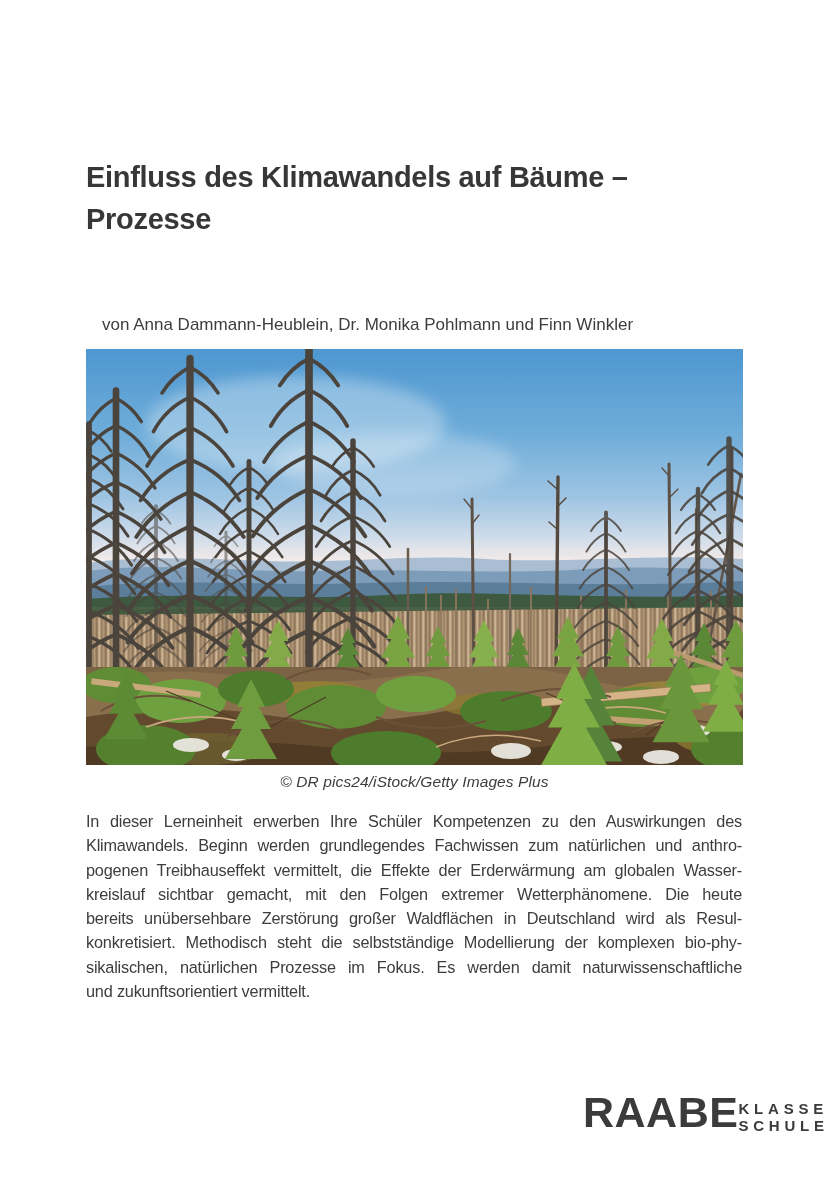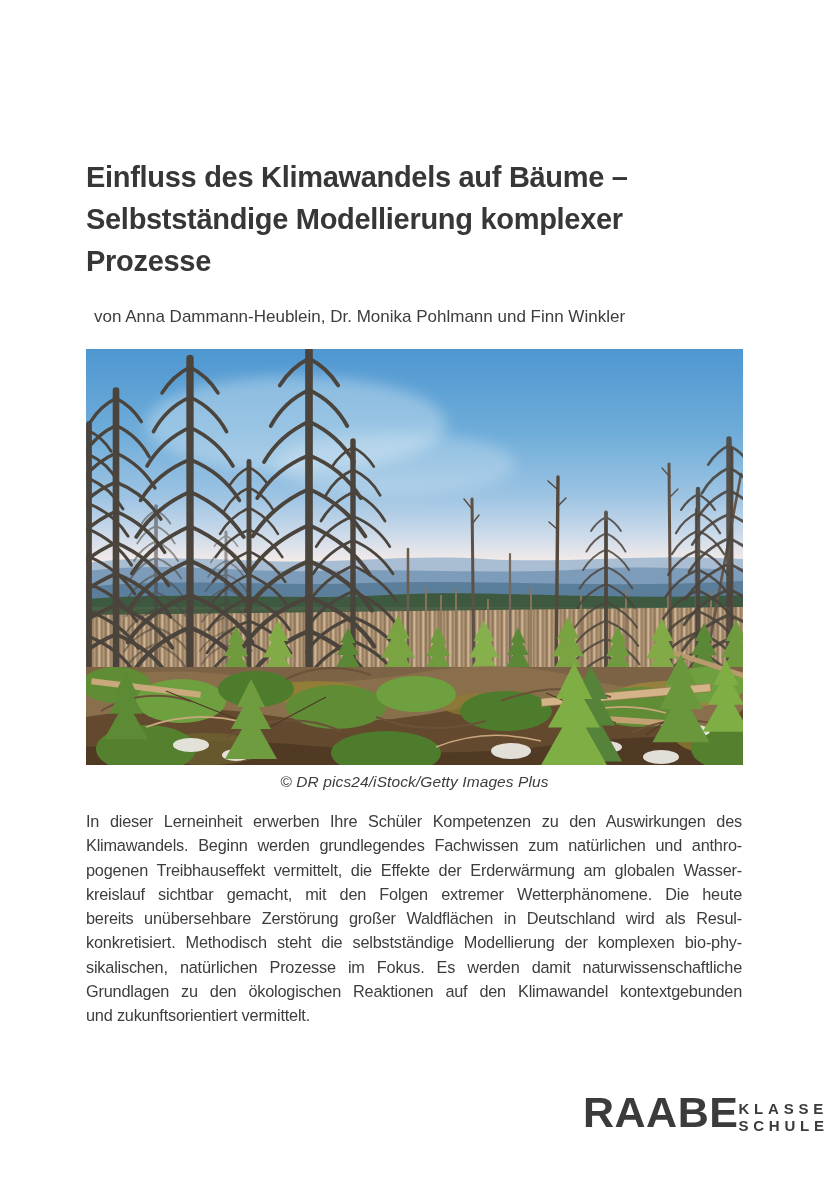--- a/index.html
+++ b/index.html
@@ -5,21 +5,21 @@
   html,body{margin:0;padding:0;background:#ffffff;}
   .page{
     position:relative;width:839px;height:1197px;background:#fff;overflow:hidden;
     font-family:"Liberation Sans",sans-serif;color:#3f3f3f;
   }
   .title{
     position:absolute;left:86px;top:156px;width:660px;margin:0;
     font-size:29px;font-weight:700;line-height:42px;color:#373737;letter-spacing:-0.3px;
   }
   .byline{
-    position:absolute;left:86px;top:297px;width:660px;margin:8px;
+    position:absolute;left:86px;top:297px;width:660px;margin:16px;
     font-size:17px;line-height:24px;color:#3d3d3d;
   }
   .photo-fig{position:absolute;left:86px;top:349px;width:657px;margin:0;}
   .photo{width:657px;height:416px;display:block;}
   .credit{
     margin-top:8px;font-style:italic;font-size:15.5px;color:#3d3d3d;letter-spacing:0.1px;text-align:center;
   }
   .intro{
     position:absolute;left:86px;top:809px;width:656px;
     font-size:16.3px;line-height:24.3px;color:#3d3d3d;letter-spacing:-0.2px;
@@ -38,21 +38,20 @@
   }
   .comma-svg{margin-left:3px;margin-top:12px;display:block;}
 </style>
 </head>
 <body>
 
 <div class="page">
 
   <h1 class="title">
     <div>Einfluss des Klimawandels auf Bäume –</div>
-    <div>Selbstständige Modellierung komplexer</div>
     <div>Prozesse</div>
   </h1>
 
   <p class="byline">von Anna Dammann-Heublein, Dr. Monika Pohlmann und Finn Winkler</p>
 
   <figure class="photo-fig">
     <svg class="photo" viewBox="0 0 657 416" preserveAspectRatio="none" xmlns="http://www.w3.org/2000/svg">
       <defs>
         <linearGradient id="sky" x1="0" y1="0" x2="0" y2="1">
           <stop offset="0" stop-color="#4e97d1"></stop>
@@ -249,21 +248,20 @@
   </figure>
 
   <div class="intro">
     <div class="jl">In dieser Lerneinheit erwerben Ihre Schüler Kompetenzen zu den Auswirkungen des</div>
     <div class="jl">Klimawandels. Beginn werden grundlegendes Fachwissen zum natürlichen und anthro-</div>
     <div class="jl">pogenen Treibhauseffekt vermittelt, die Effekte der Erderwärmung am globalen Wasser-</div>
     <div class="jl">kreislauf sichtbar gemacht, mit den Folgen extremer Wetterphänomene. Die heute</div>
     <div class="jl">bereits unübersehbare Zerstörung großer Waldflächen in Deutschland wird als Resul-</div>
     <div class="jl">konkretisiert. Methodisch steht die selbstständige Modellierung der komplexen bio-phy-</div>
     <div class="jl">sikalischen, natürlichen Prozesse im Fokus. Es werden damit naturwissenschaftliche</div>
-    <div class="jl">Grundlagen zu den ökologischen Reaktionen auf den Klimawandel kontextgebunden</div>
     <div class="jl last">und zukunftsorientiert vermittelt.</div>
   </div>
 
   <div class="logo">
     <div class="logo-main">
       <div class="logo-stack">
         <span class="wordmark">RAABE</span>
         <span class="tagline">KLASSE SCHULE</span>
       </div>
       <svg class="comma-svg" width="17" height="38" viewBox="0 0 17 38" xmlns="http://www.w3.org/2000/svg">

